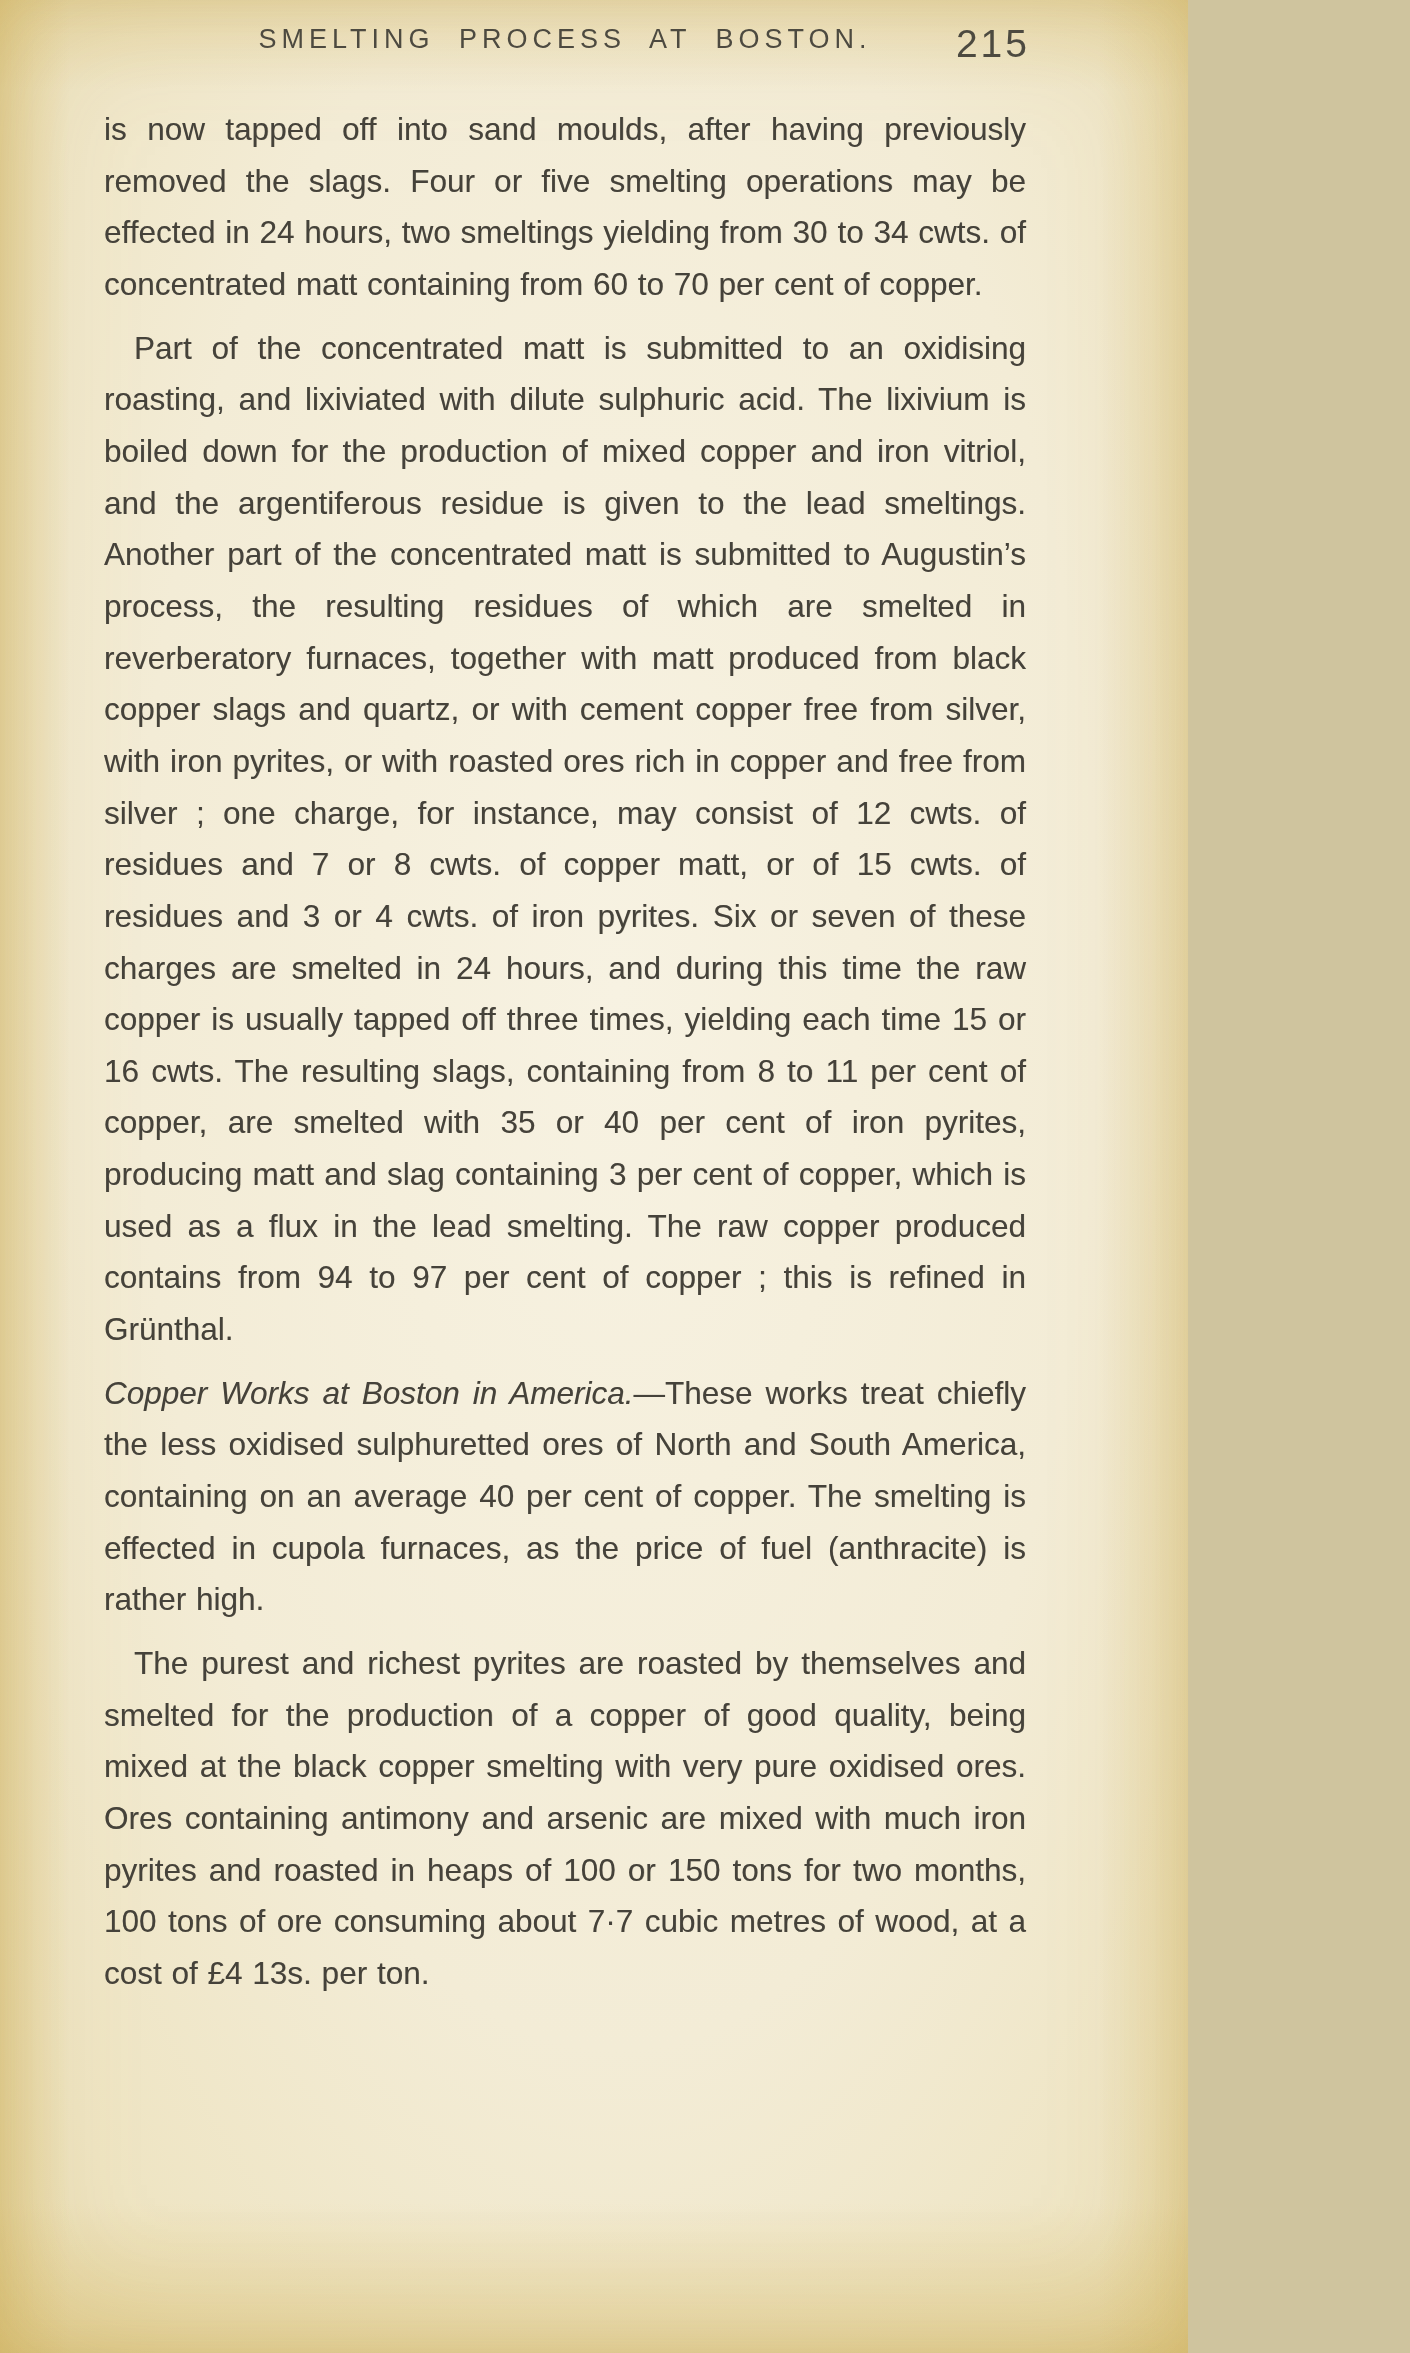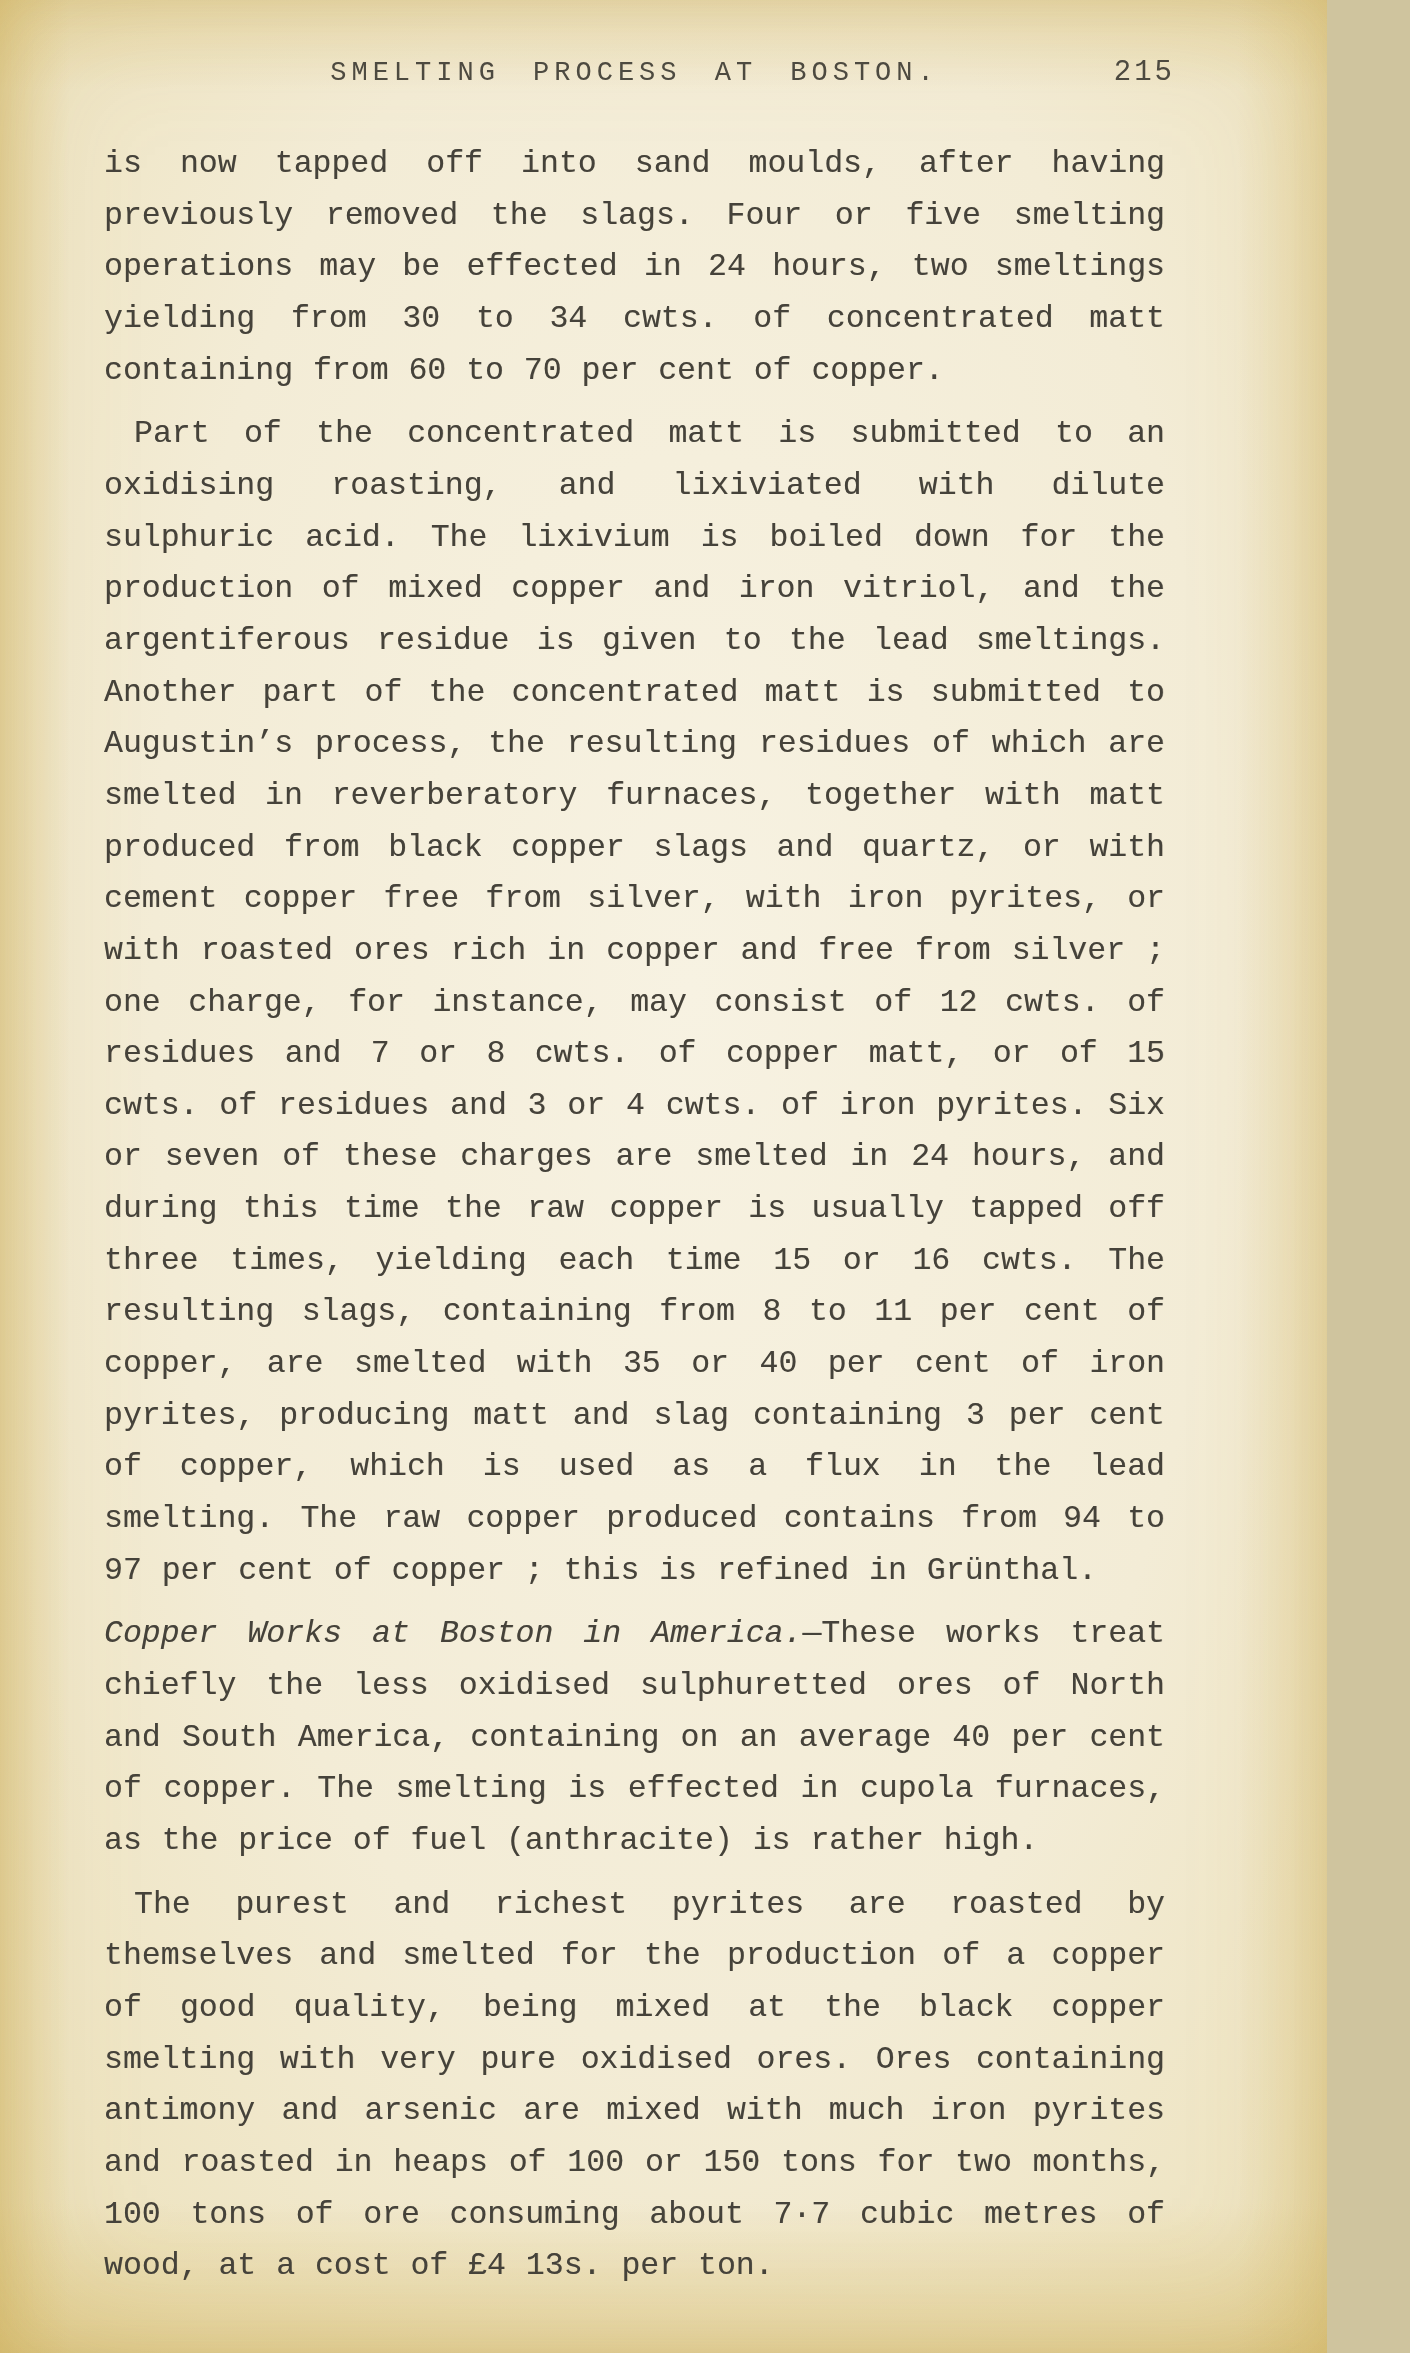--- a/index.html
+++ b/index.html
@@ -2,25 +2,25 @@
 <html><head>
 <meta charset="utf-8">
 <style>
   html, body {
     margin: 0;
     padding: 0;
     background: #cfc49e;
   }
   .page {
     position: relative;
-    width: 1327px;
+    width: 1188px;
     height: 2353px;
     box-sizing: border-box;
-    padding: 58px 150px 0 92px;
-    font-family: Liberation Mono, monospace;
+    padding: 24px 150px 0 92px;
+    font-family: Liberation Sans, sans-serif;
     color: #45423a;
     background:
       linear-gradient(90deg,  rgba(214,186,100,0.38) 0px, rgba(214,186,100,0.0) 70px),
       linear-gradient(270deg, rgba(214,186,100,0.30) 0px, rgba(214,186,100,0.0) 90px),
       linear-gradient(0deg,   rgba(214,186,100,0.42) 0px, rgba(214,186,100,0.0) 150px),
       linear-gradient(180deg, rgba(214,186,100,0.28) 0px, rgba(214,186,100,0.0) 90px),
       radial-gradient(ellipse at 52% 42%, #f7f2e2 0%, #f3ecd6 55%, #eee4c2 85%, #e9dcb0 100%);
     box-shadow: inset 0 0 140px rgba(186,152,62,0.22), inset 0 0 36px rgba(186,152,62,0.14);
     overflow: hidden;
   }
@@ -32,23 +32,23 @@
   .header-title {
     display: block;
     text-align: center;
     font-size: 27px;
     letter-spacing: 5px;
     word-spacing: 12px;
     color: #4d4a40;
   }
   .page-number {
     position: absolute;
-    right: 2px;
+    right: 8px;
     top: -2px;
-    font-size: 29px;
+    font-size: 39px;
     letter-spacing: 3px;
     color: #4d4a40;
   }
   .page-body {
     font-size: 31.5px;
     line-height: 1.64;
     text-align: justify;
     text-justify: inter-word;
     word-spacing: 1px;
     text-shadow: 0.3px 0.3px 0.5px rgba(62,57,42,0.30);

